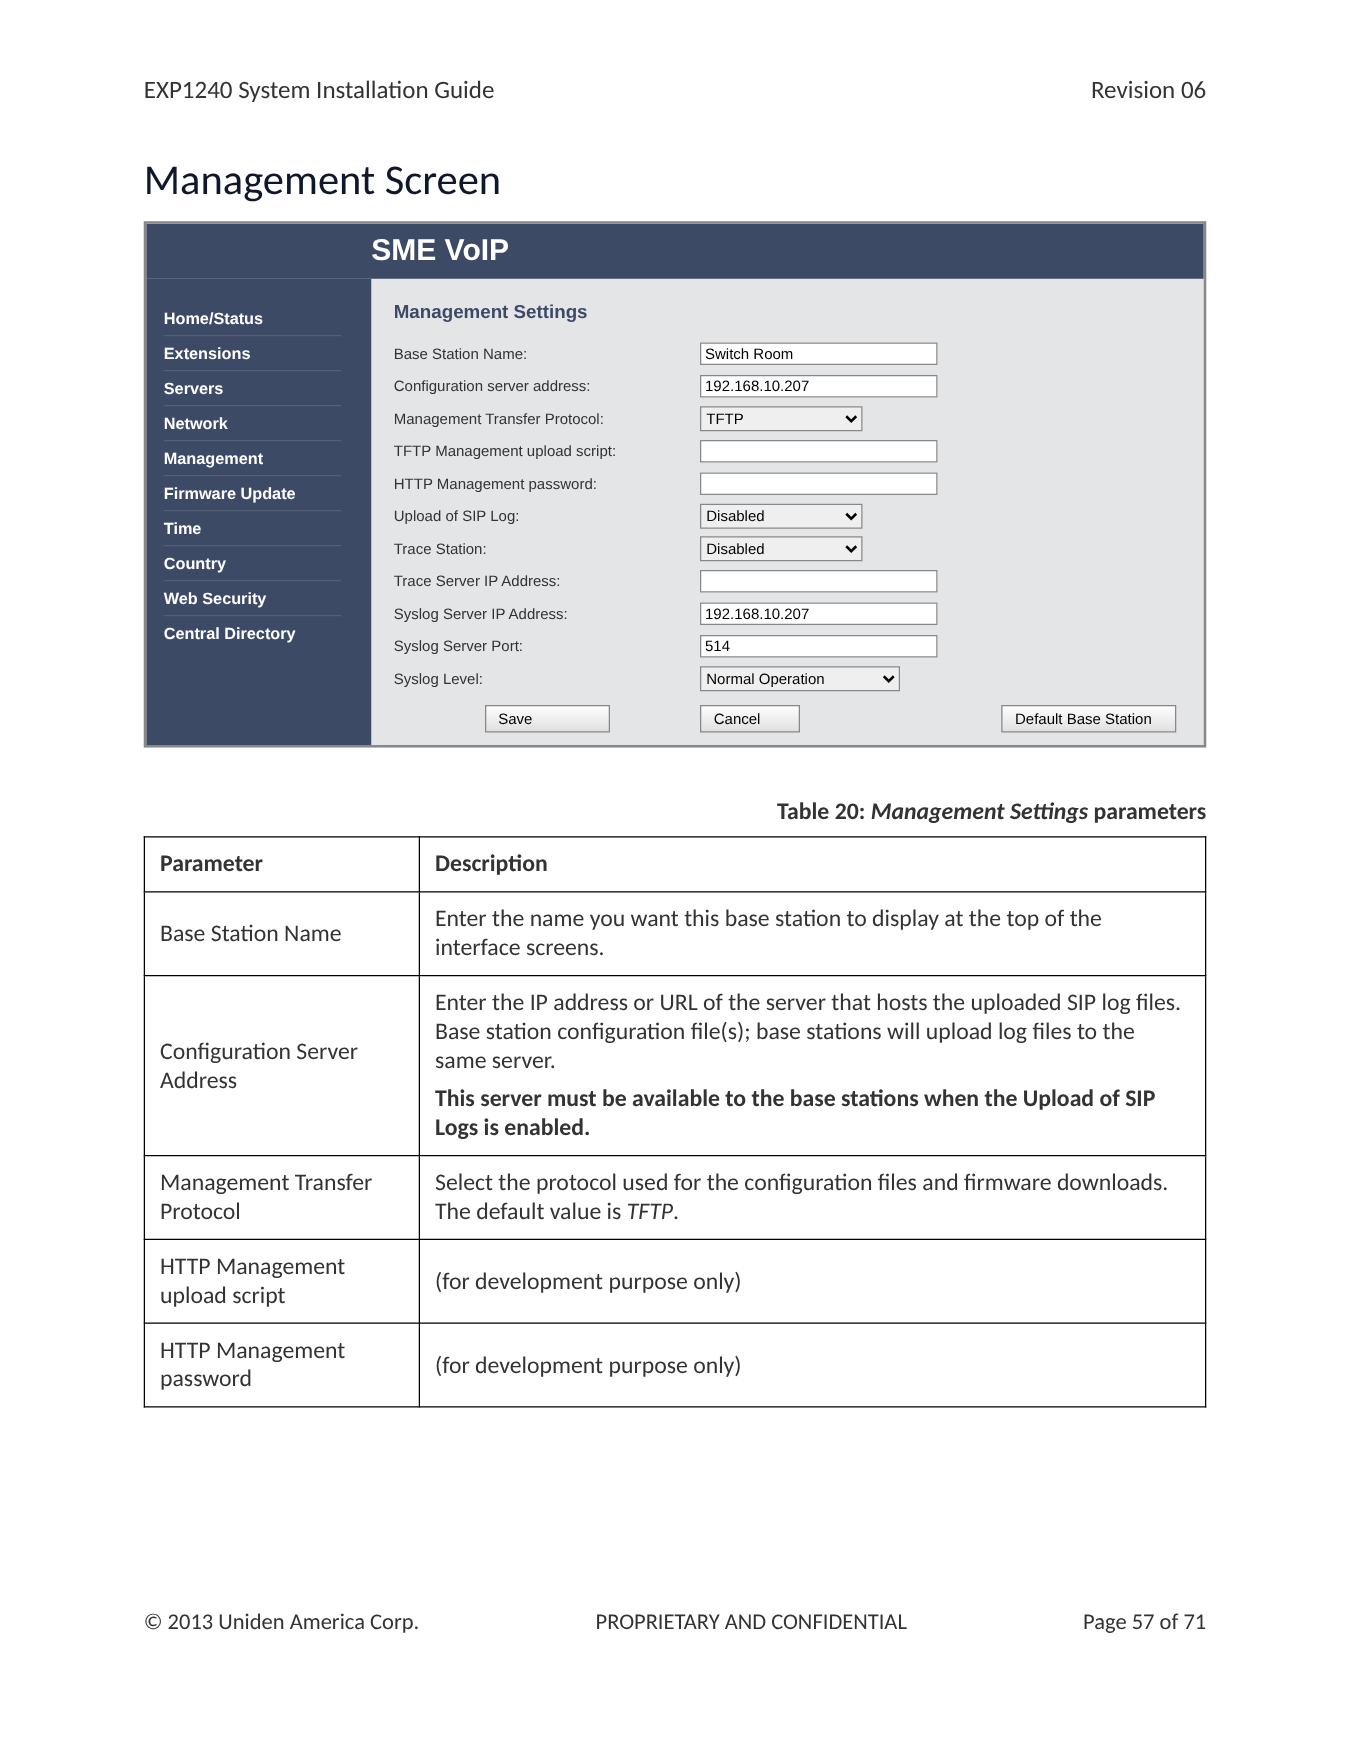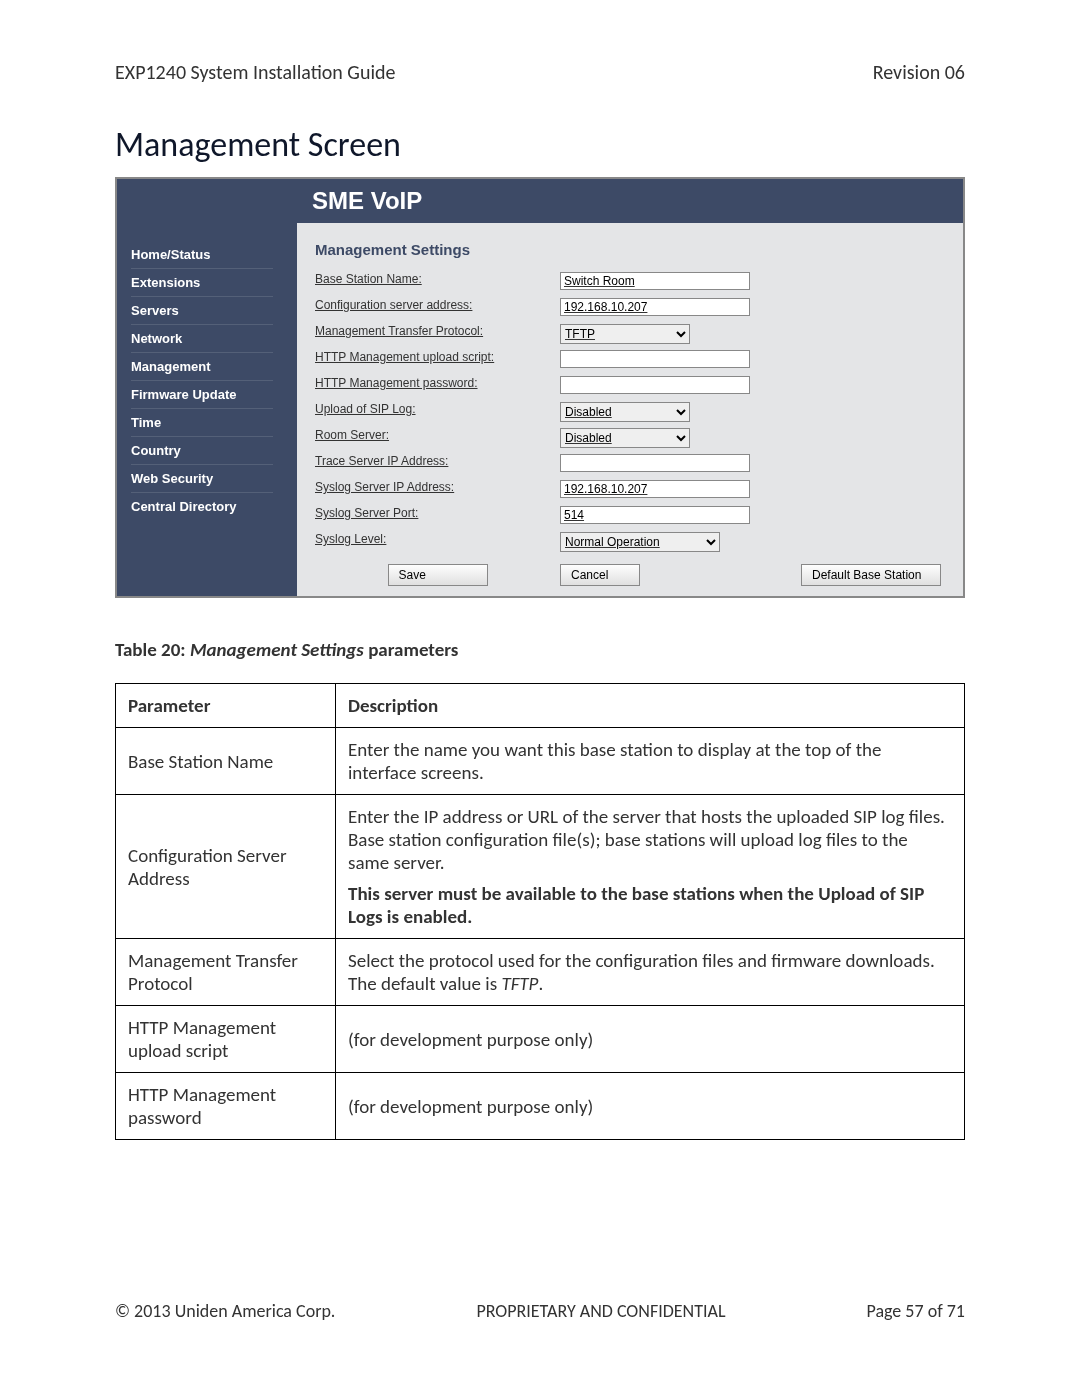--- a/index.html
+++ b/index.html
@@ -35,21 +35,21 @@
     background: #e4e5e7;
     margin-bottom: 40px;
     overflow: hidden;
   }
   .screenshot .banner {
     background: #3d4a66;
     color: #fff;
     font-family: Verdana, Arial, sans-serif;
     font-weight: bold;
     font-size: 24px;
-    padding: 8px 29px;
+    padding: 8px 14px;
     display: flex;
   }
   .screenshot .banner .title { flex: 1; }
   .screenshot .main-row { display: flex; }
   .sidebar {
     width: 180px;
     background: #3d4a66;
     color: #fff;
     font-family: Verdana, Arial, sans-serif;
     font-size: 13px;
@@ -71,24 +71,23 @@
   }
   .content h3 {
     color: #3d4a66;
     font-family: Verdana, Arial, sans-serif;
     font-size: 15px;
     font-weight: bold;
     margin: 0 0 14px 0;
   }
   .form-row {
     display: flex;
-    align-items: flex-start;
+    align-items: center;
     margin-bottom: 4px;
     height: 22px;
-    text-decoration: underline;
   }
   .form-row .lbl {
     width: 245px;
     font-size: 12px;
   }
   .form-row input[type=text] {
     width: 190px;
     height: 18px;
     font-size: 12px;
     padding: 0 3px;
@@ -112,23 +111,23 @@
     min-width: 100px;
     text-align: left;
     height: 22px;
   }
   .btn-save-wrap   { width: 245px; display:flex; justify-content:center; }
   .btn-cancel-wrap { width: 130px; display:flex; justify-content:flex-start; }
   .btn-default-wrap{ flex:1; display:flex; justify-content:flex-end; padding-right:4px; }
 
   
   .table-caption {
-    text-align: left;
+    text-align: right;
     font-size: 19px;
-    margin-bottom: 22px;
+    margin-bottom: 8px;
   }
   .table-caption .bold { font-weight: bold; }
   .table-caption .italic { font-style: italic; font-weight: bold; }
 
   
   table.param-table {
     width: 100%;
     border-collapse: collapse;
     font-size: 19px;
   }
@@ -196,35 +195,35 @@
           <span class="lbl">Configuration server address:</span>
           <input type="text" value="192.168.10.207" style="">
         </div>
         <div class="form-row">
           <span class="lbl">Management Transfer Protocol:</span>
           <select class="narrow">
             <option>TFTP</option>
           </select>
         </div>
         <div class="form-row">
-          <span class="lbl">HTTP Management upload script:</span>
+          <span class="lbl">TFTP Management upload script:</span>
           <input type="text" value="" style="">
         </div>
         <div class="form-row">
           <span class="lbl">HTTP Management password:</span>
           <input type="text" value="" style="">
         </div>
         <div class="form-row">
           <span class="lbl">Upload of SIP Log:</span>
           <select class="narrow">
             <option>Disabled</option>
           </select>
         </div>
         <div class="form-row">
-          <span class="lbl">Room Server:</span>
+          <span class="lbl">Trace Station:</span>
           <select class="narrow">
             <option>Disabled</option>
           </select>
         </div>
         <div class="form-row">
           <span class="lbl">Trace Server IP Address:</span>
           <input type="text" value="" style="">
         </div>
         <div class="form-row">
           <span class="lbl">Syslog Server IP Address:</span>

